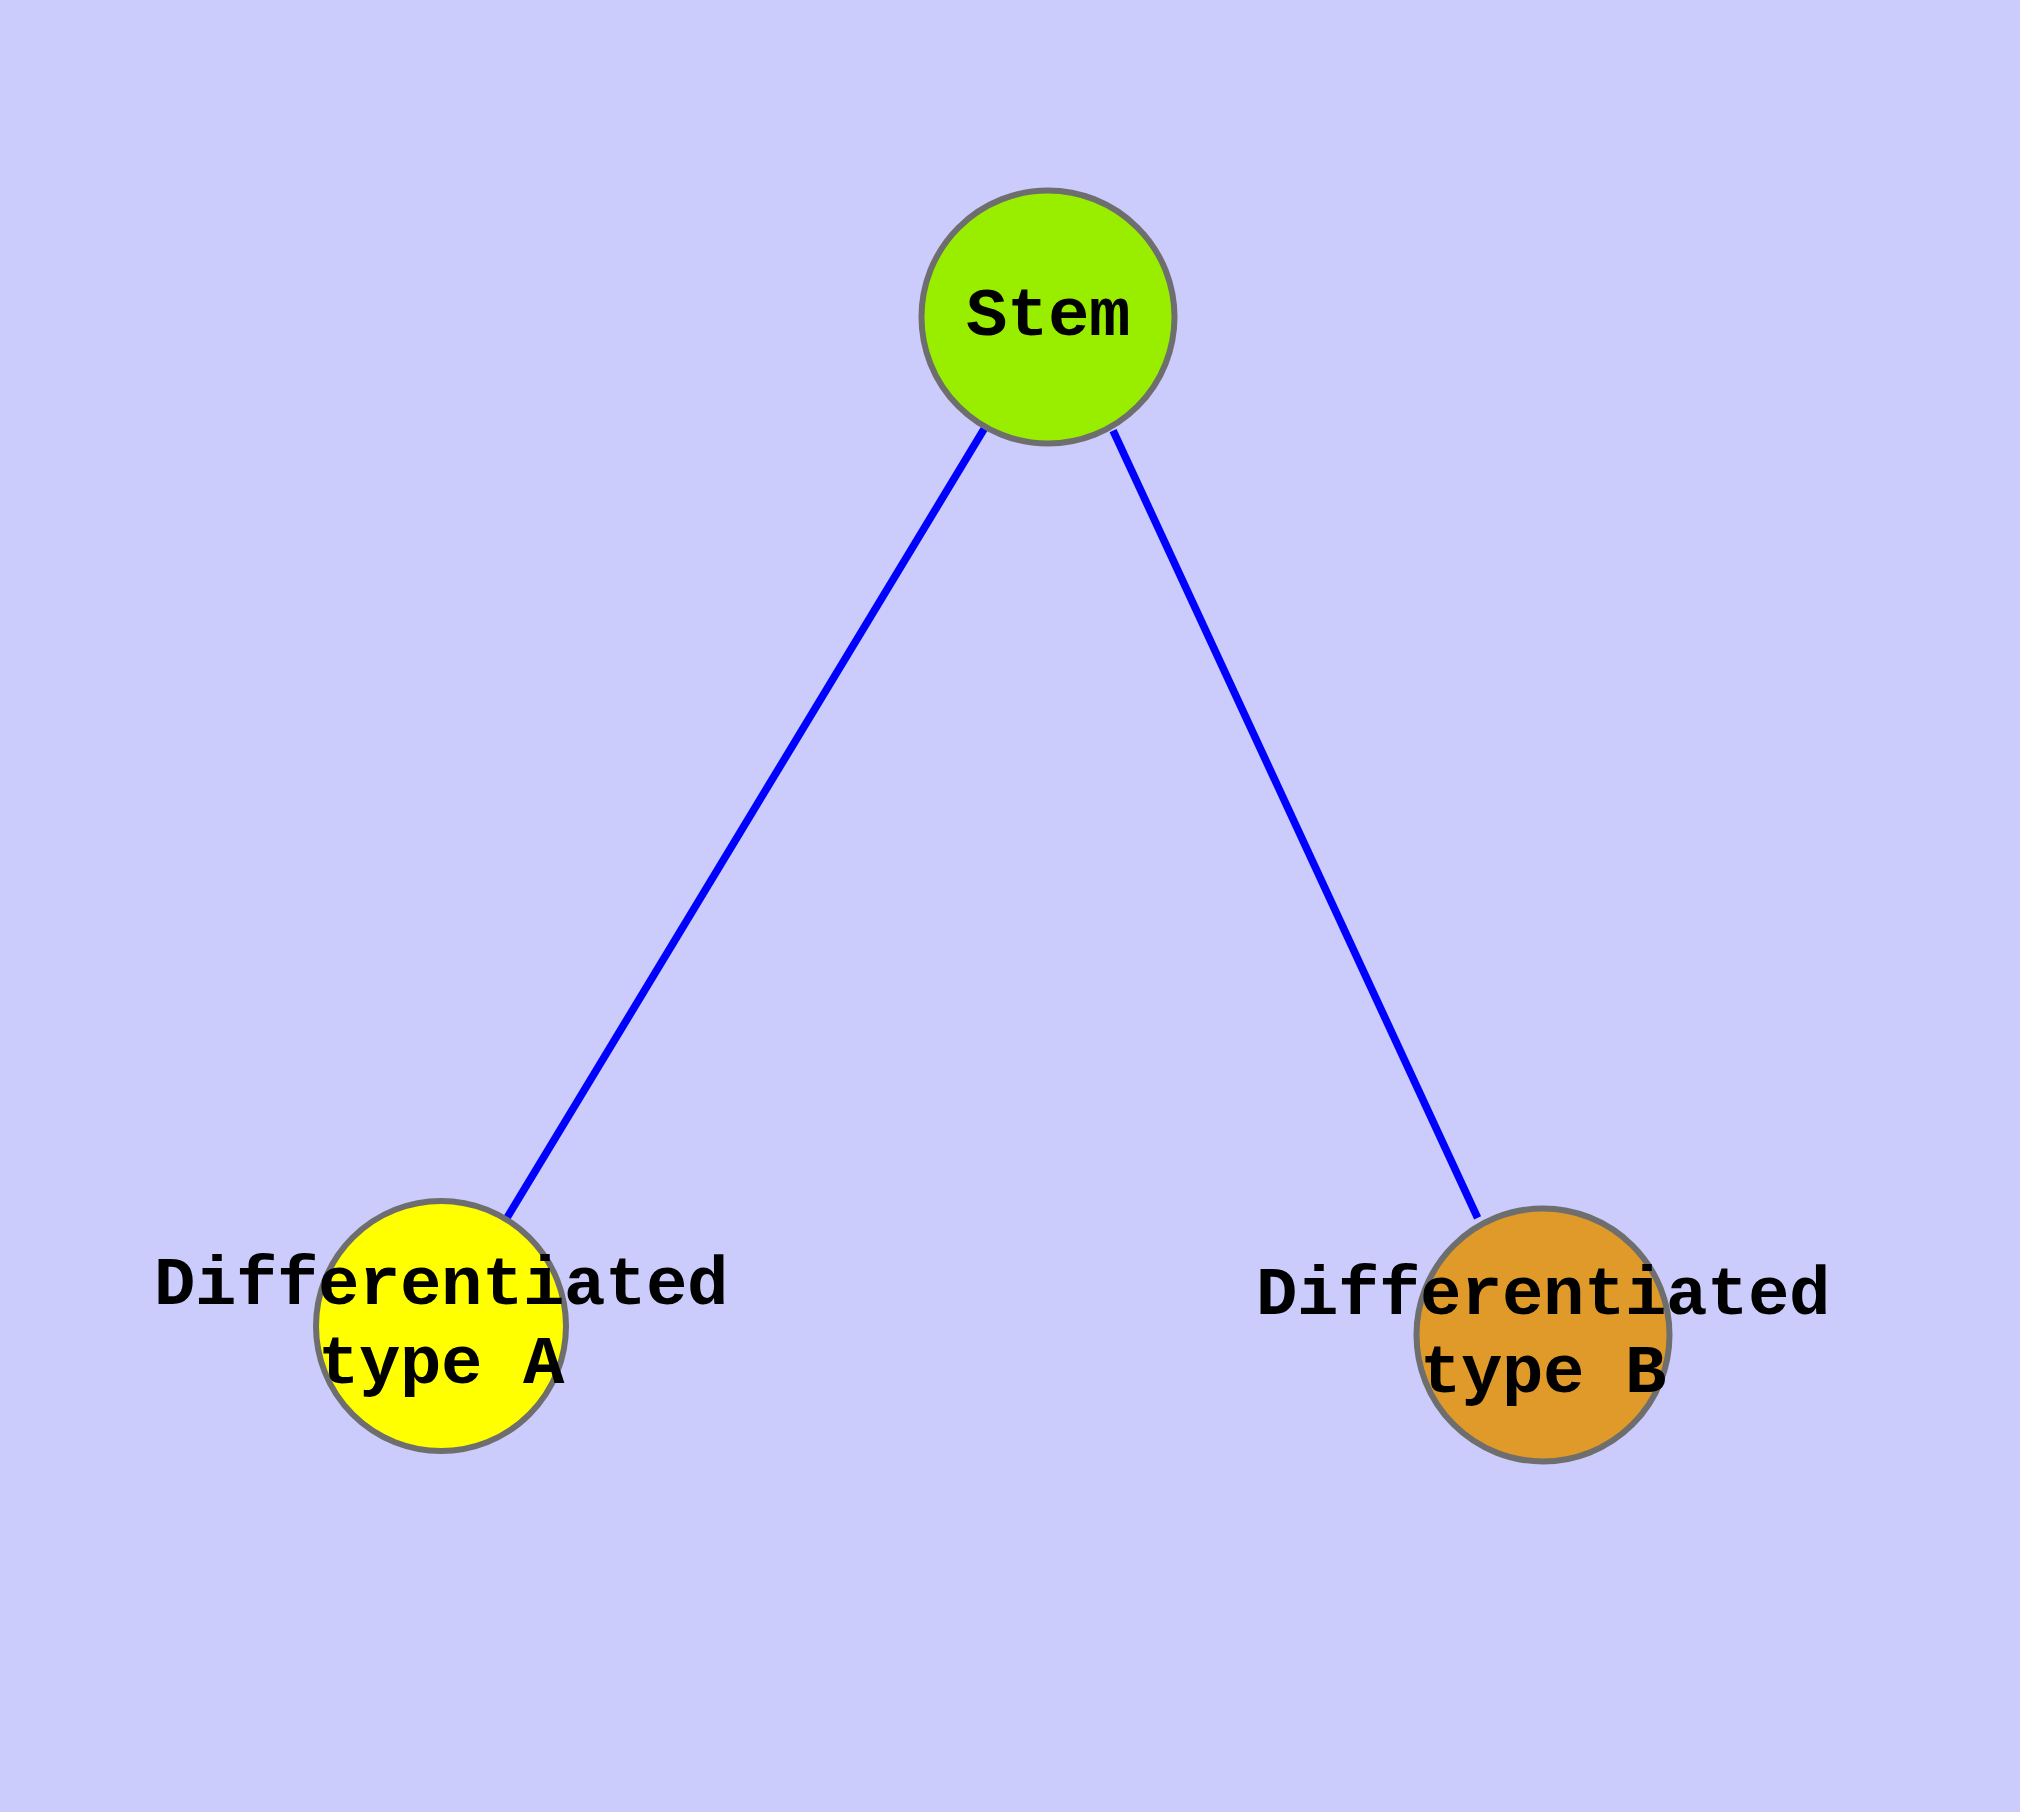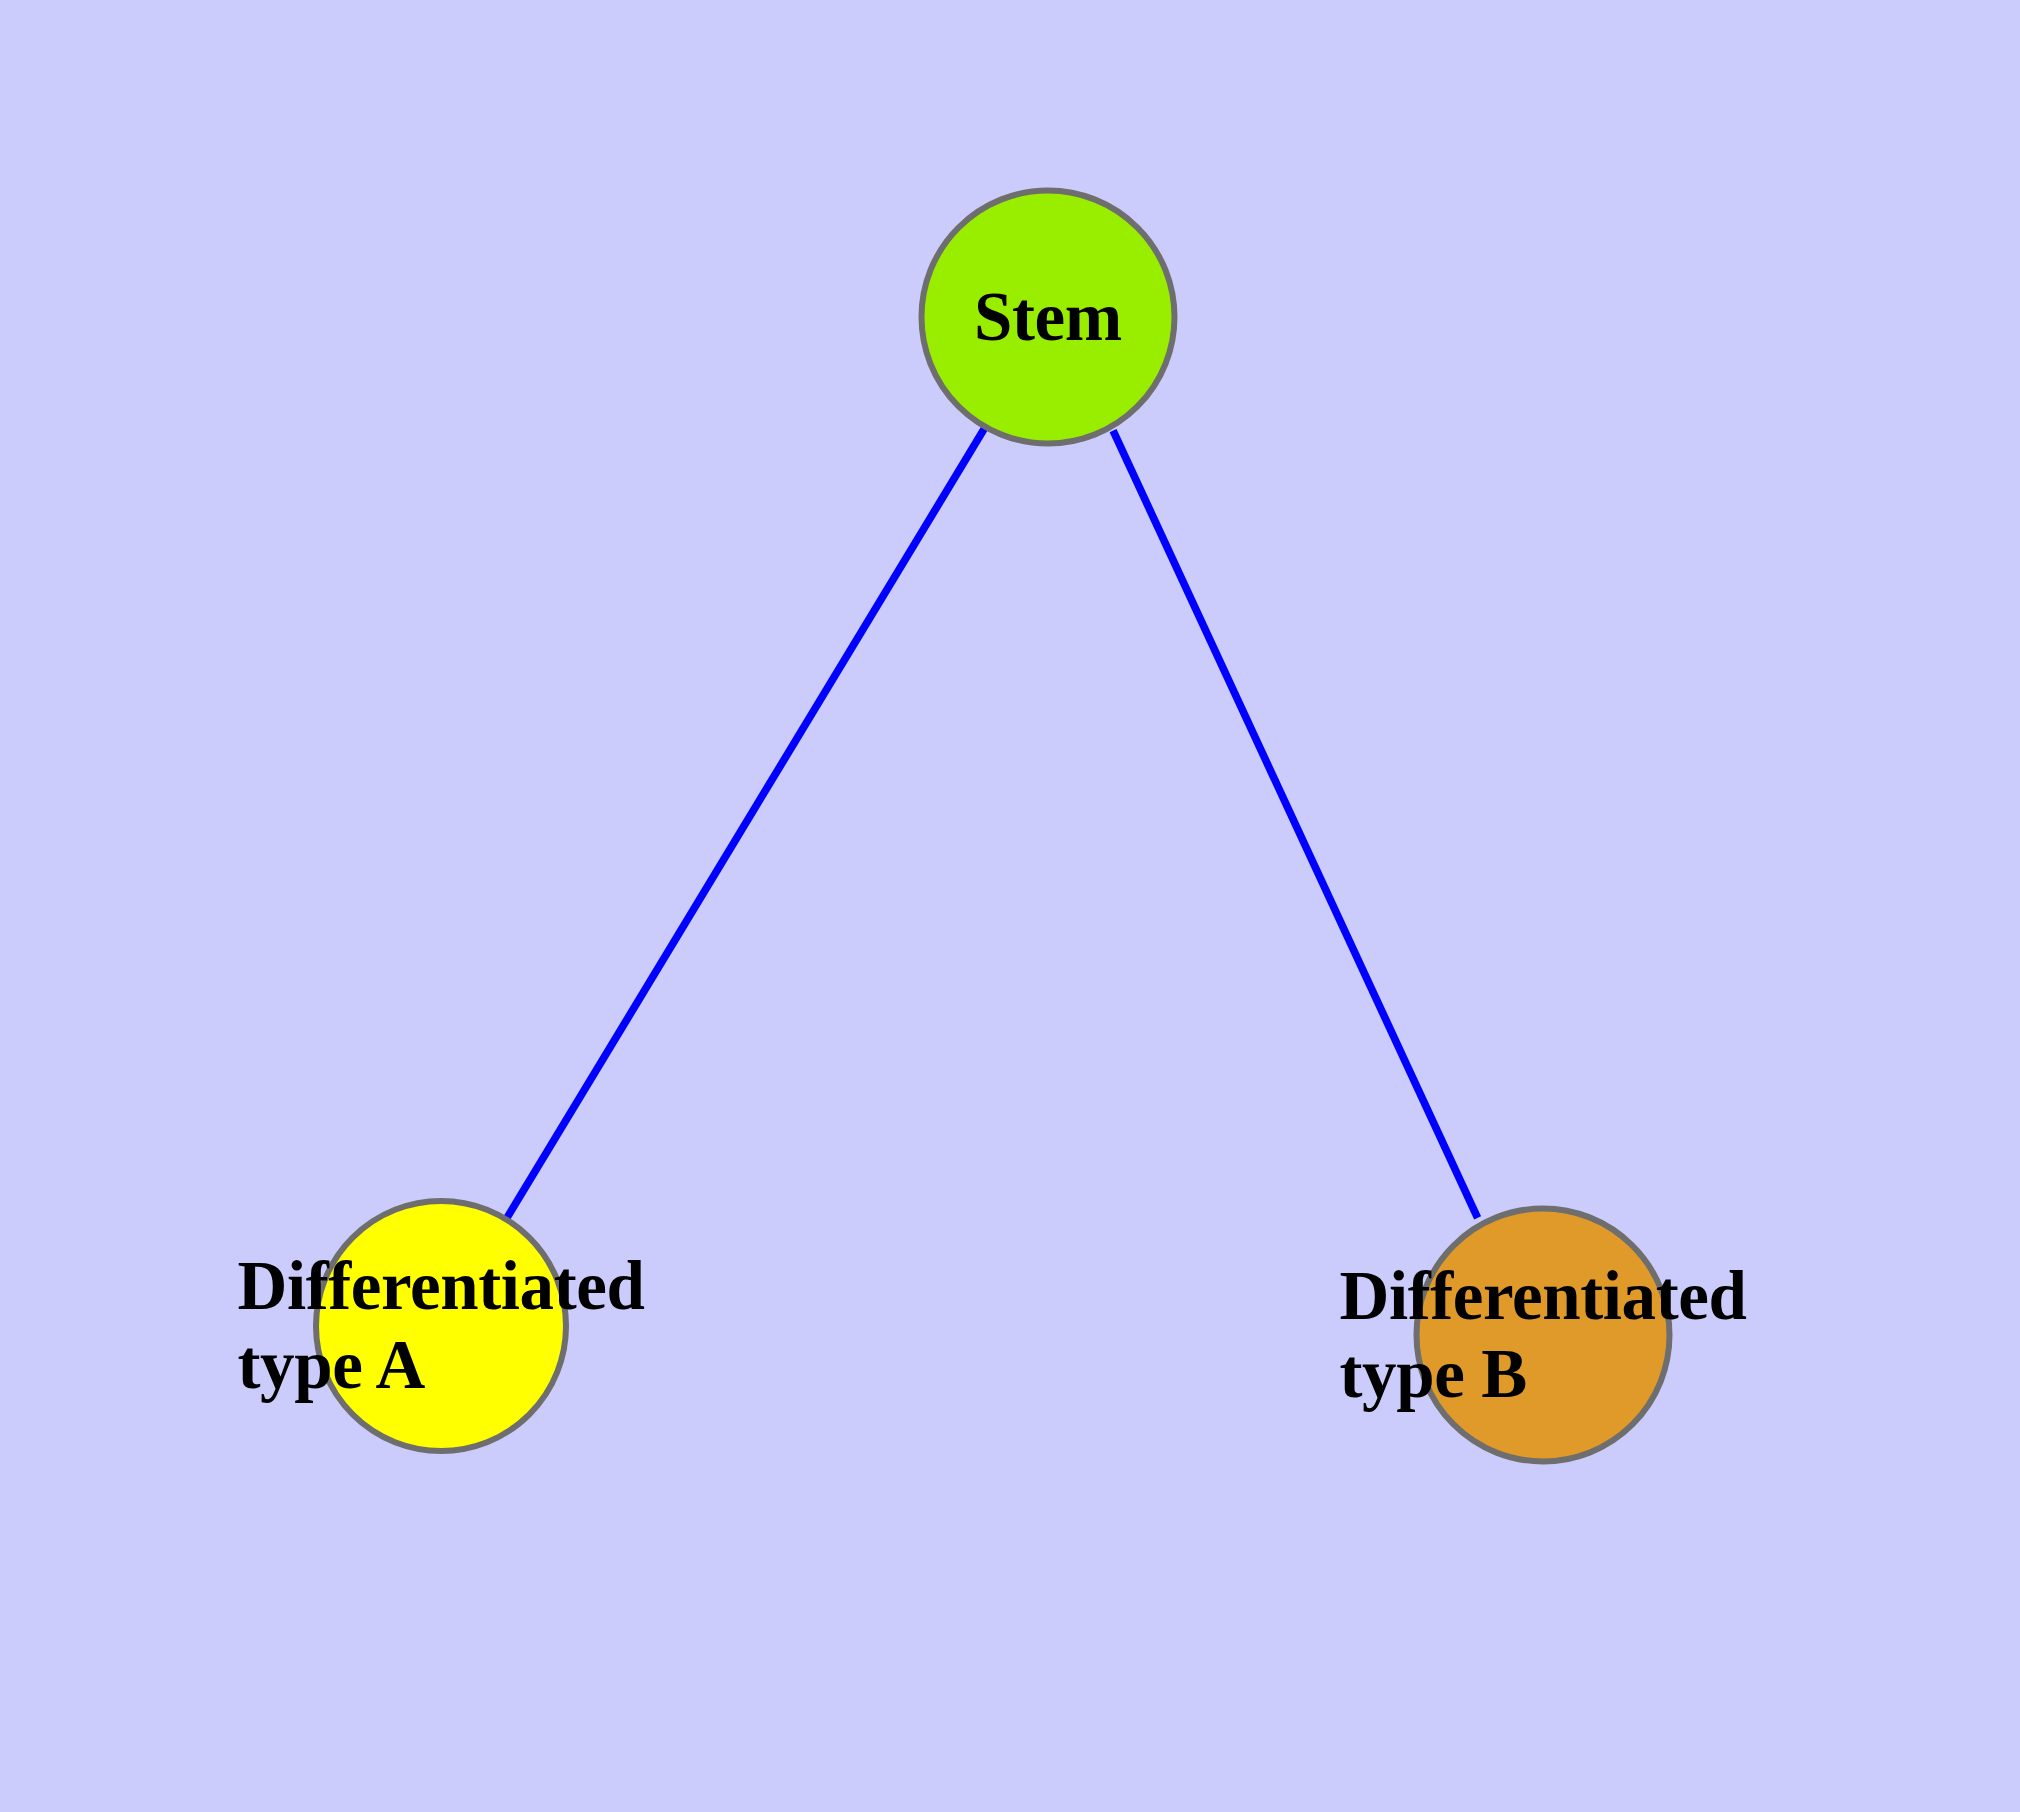--- a/index.html
+++ b/index.html
@@ -37,25 +37,25 @@
     border-radius: 50%;
     border: 6px solid #6e6e6e;
     box-sizing: border-box;
   }
   .node-label {
     position: absolute;
     left: 50%;
     top: 50%;
     transform: translate(-50%, -50%);
     color: #000000;
-    font-family: Liberation Serif, serif;
+    font-family: Liberation Mono, monospace;
     font-weight: bold;
     font-size: 69px;
     line-height: 1.14;
-    text-align: left;
+    text-align: center;
     white-space: pre;
     letter-spacing: -0.4px;
     pointer-events: none;
   }
 </style>
 </head>
 <body>
 
 <div id="canvas" style="width: 2021px; height: 1812px; background: rgb(204, 204, 252);">
 

